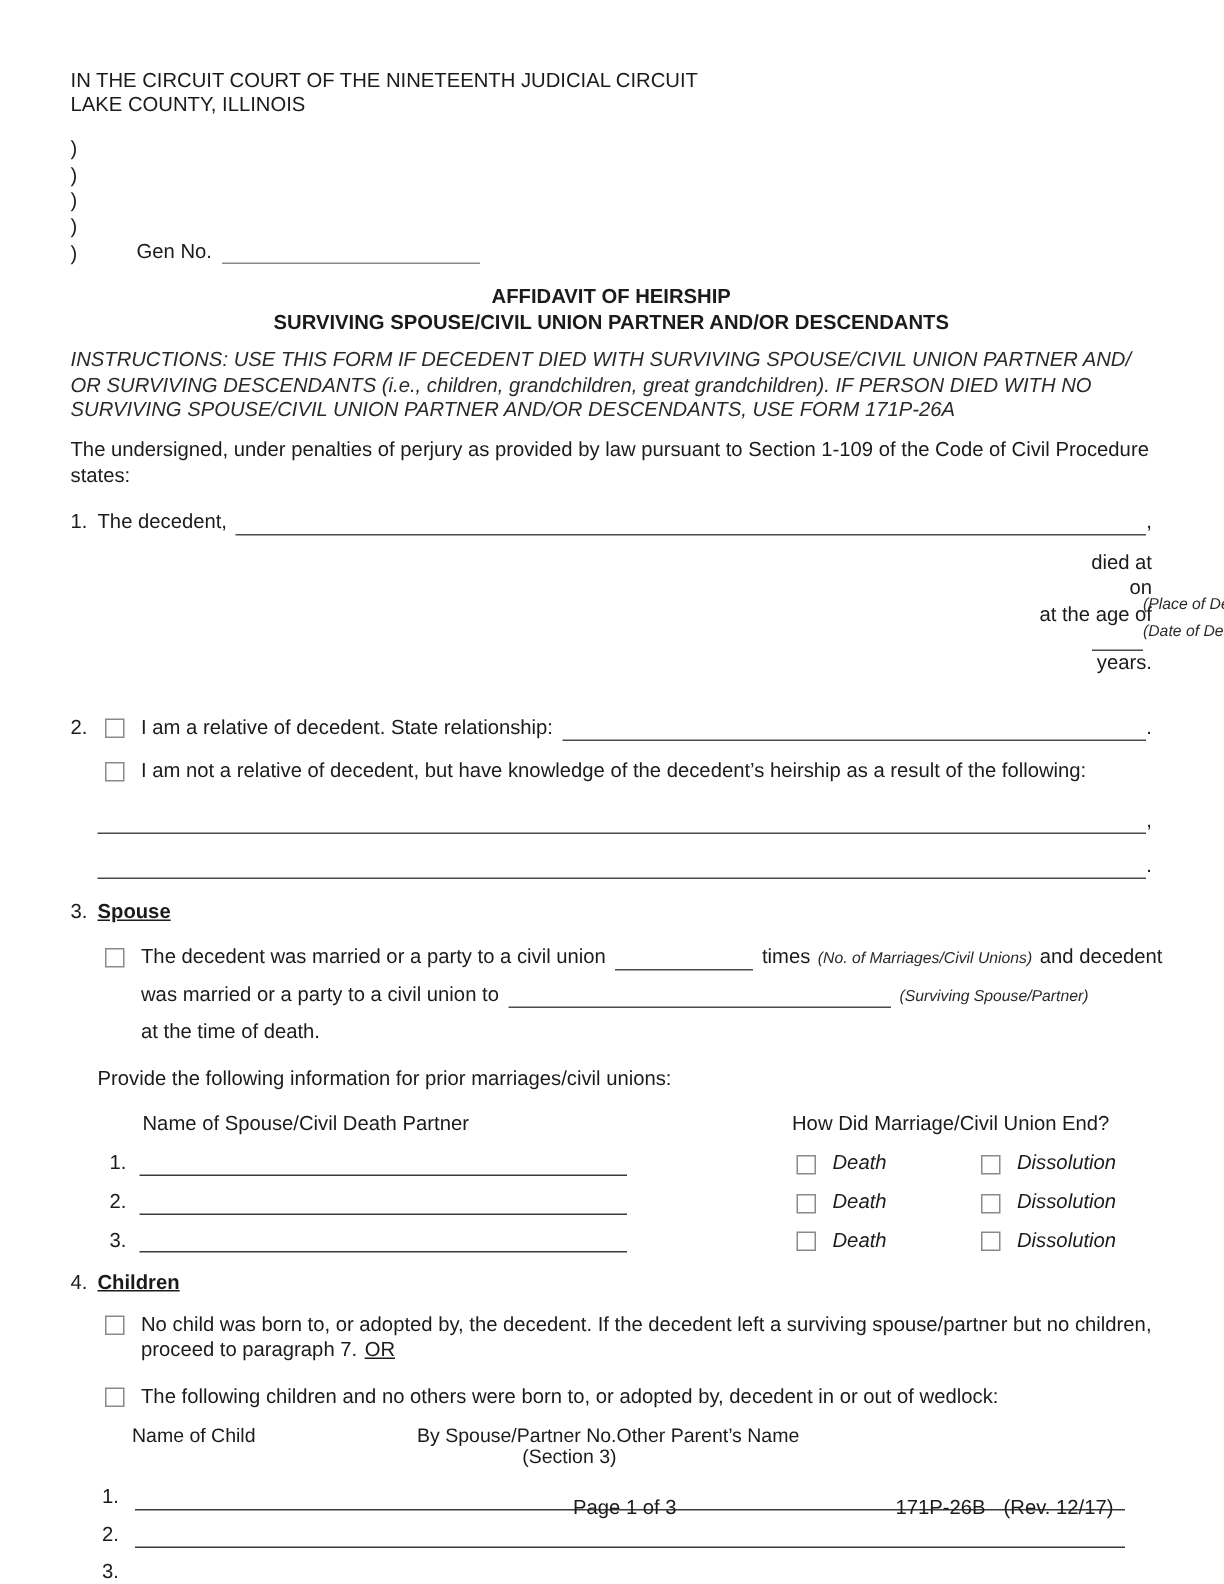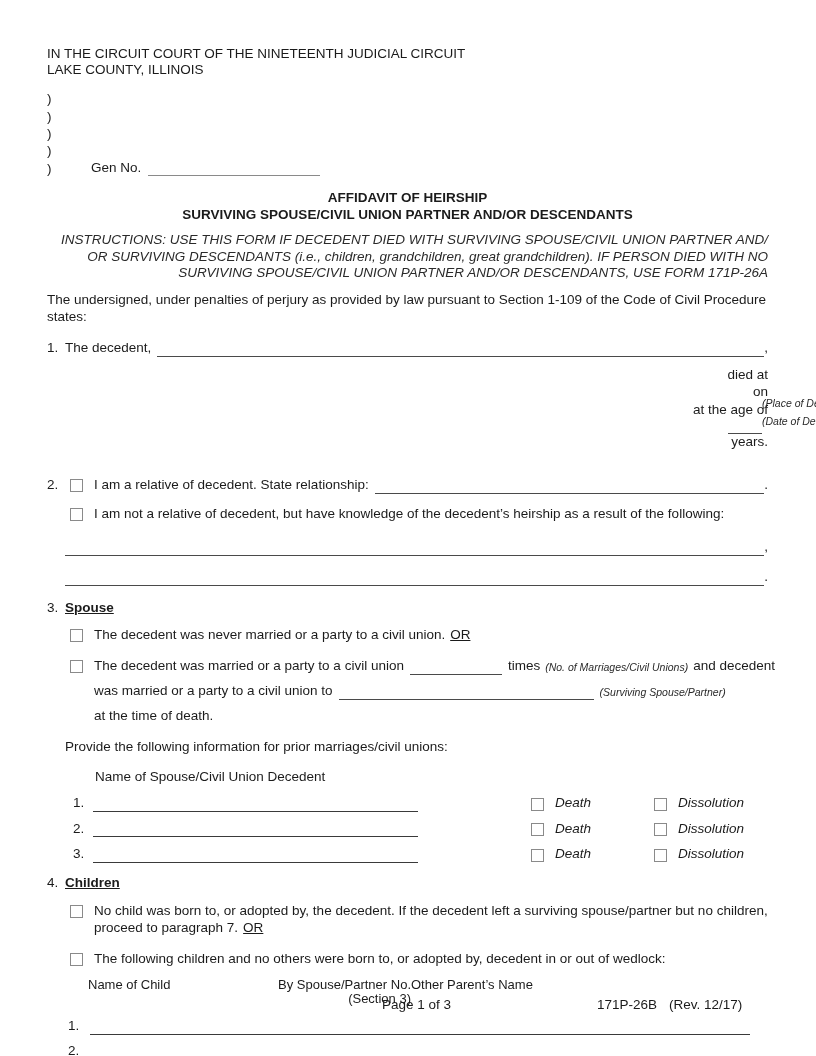--- a/index.html
+++ b/index.html
@@ -15,21 +15,21 @@
   .court div { line-height:1.2; }
   .estate { display:flex; margin-top:13px; height:86px; }
   .estate-left { width:342px; position:relative; }
   .estate-blank { position:absolute; left:0; bottom:17px; width:335px; border-bottom:1.4px solid #333; }
   .estate-parens { width:44px; display:flex; flex-direction:column; justify-content:space-between; }
   .estate-right { flex:1; display:flex; align-items:flex-end; gap:7px; padding-bottom:1px; }
   .gen-line { width:172px; height:13px; border-bottom:1.4px solid #8a8a8a; }
 
   
   .title { text-align:center; font-weight:bold; margin-top:13px; line-height:1.22; }
-  .instructions { text-align:right; font-style:italic; margin-top:9px; line-height:1.2; color:#2a2a2a; }
+  .instructions { text-align:left; font-style:italic; margin-top:9px; line-height:1.2; color:#2a2a2a; }
   .preamble { margin-top:11px; }
 
   
   .item { display:flex; }
   .inum { width:18px; flex:none; }
   .ibody { flex:1; min-width:0; }
   .heading { font-weight:bold; text-decoration:underline; }
   .or { text-decoration:underline; margin-left:5px; }
 
   
@@ -164,26 +164,20 @@
         <span>.</span>
       </div>
     </div>
   </div>
 
   <div class="item mt14">
     <div class="inum">3.</div>
     <div class="ibody">
       <div class="heading">Spouse</div>
 
-      <div class="cbrow mt11">
-        <div class="cb"></div>
-        <div class="cbtext">
-          <span>The decedent was never married or a party to a civil union.</span><span class="or">OR</span>
-        </div>
-      </div>
 
       <div class="cbrow mt14">
         <div class="cb"></div>
         <div class="cbtext">
           <div class="frow">
             <span>The decedent was married or a party to a civil union</span>
             <span class="ul" style="width:92px; margin:0 6px"></span>
             <span>times</span>
             <span class="ilcap" style="margin:0 5px 1px">(No. of Marriages/Civil Unions)</span>
             <span>and decedent</span>
@@ -193,21 +187,22 @@
             <span class="ul grow" style="margin:0 6px; max-width:255px"></span>
             <span class="ilcap" style="margin-bottom:1px">(Surviving Spouse/Partner)</span>
           </div>
           <div class="mt8">at the time of death.</div>
         </div>
       </div>
 
       <div class="mt14">Provide the following information for prior marriages/civil unions:</div>
 
       <div class="shead">
-        <span class="c1">Name of Spouse/Civil Union Decedent</span>
+        <span class="c1">Name of Spouse/Civil Death Partner</span>
+        <span class="c2">How Did Marriage/Civil Union End?</span>
       </div>
 
       <div class="srow">
         <span class="snum">1.</span>
         <span class="sline"></span>
         <span class="endgrp grp-death">
             <span class="cb"></span>
             <span>Death</span>
           </span>
         <span class="endgrp">

